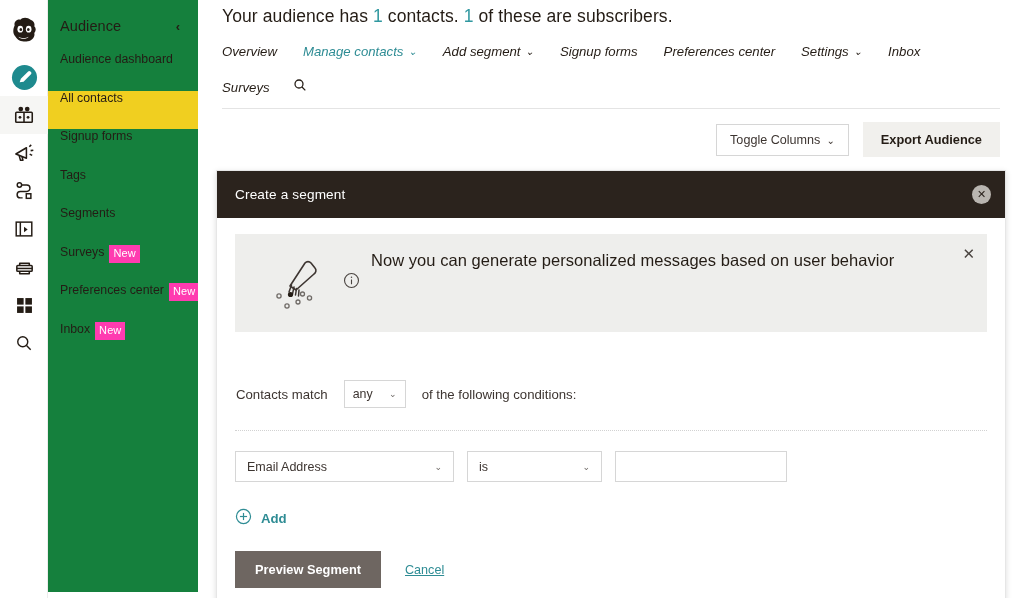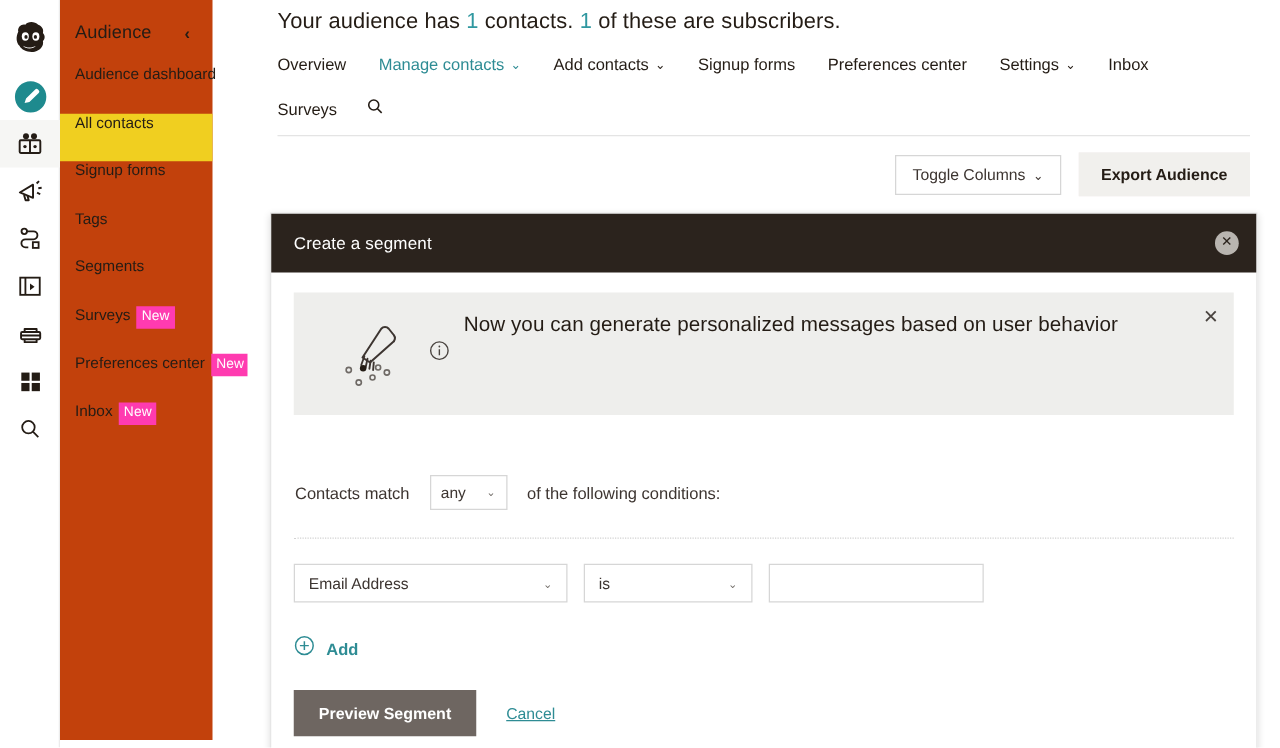--- a/index.html
+++ b/index.html
@@ -20,22 +20,22 @@
   .rail-item {
     position: relative; width: 48px; height: 38px;
     display: flex; align-items: center; justify-content: center;
   }
   .rail-item.logo { height: 54px; }
   .rail-item.active { background: #f6f6f4; }
   .rail-item svg { display: block; }
 
   
   .sidebar {
-    position: absolute; left: 48px; top: 0; width: 122px; height: 592px;
-    background: #c2410c;
+    position: absolute; left: 48px; top: 0; width: 150px; height: 592px;
+    background: #15803d;
   }
   .sidebar-head {
     height: 52px; display: flex; align-items: center;
     padding: 0 14px 0 12px; justify-content: space-between;
   }
   .sidebar-title {
     font-size: 14.5px; color: #241c15; letter-spacing: .1px;
   }
   .collapse-chevron {
     font-size: 13px; color: #241c15; line-height: 1; font-weight: bold;
@@ -57,21 +57,21 @@
   
   .main { position: absolute; left: 198px; top: 0; right: 0; height: 598px; background: #fff; }
   .audience-stat {
     position: absolute; left: 24px; top: 6px;
     font-size: 17.5px; color: #241c15; letter-spacing: .1px;
   }
   .audience-stat .count { color: #3098a0; }
 
   .tabs {
     position: absolute; left: 24px; top: 42px; right: 24px;
-    display: flex; flex-wrap: wrap; align-items: center;
+    display: flex; flex-wrap: wrap; align-items: center; font-style: italic;
   }
   .tab {
     font-size: 13.2px; color: #241c15; margin-right: 26px;
     padding: 2px 0 4px 0; cursor: pointer; white-space: nowrap;
   }
   .tab.active { color: #2e8c94; }
   .tab .chev { font-size: 10px; margin-left: 5px; position: relative; top: -1px; }
   .tabs-row2 { width: 100%; margin-top: 14px; display: flex; align-items: center; }
   .tabs-row2 .tab { margin-right: 22px; }
   .search-tab { cursor: pointer; display: flex; align-items: center; padding-bottom: 2px; }
@@ -317,21 +317,21 @@
     </div>
 
     <div class="tabs">
       <div class="tab">
         <span>Overview</span>
       </div>
       <div class="tab active">
         <span>Manage contacts</span><span class="chev">⌄</span>
       </div>
       <div class="tab">
-        <span>Add contacts</span><span class="chev">⌄</span>
+        <span>Add segment</span><span class="chev">⌄</span>
       </div>
       <div class="tab">
         <span>Signup forms</span>
       </div>
       <div class="tab">
         <span>Preferences center</span>
       </div>
       <div class="tab">
         <span>Settings</span><span class="chev">⌄</span>
       </div>

